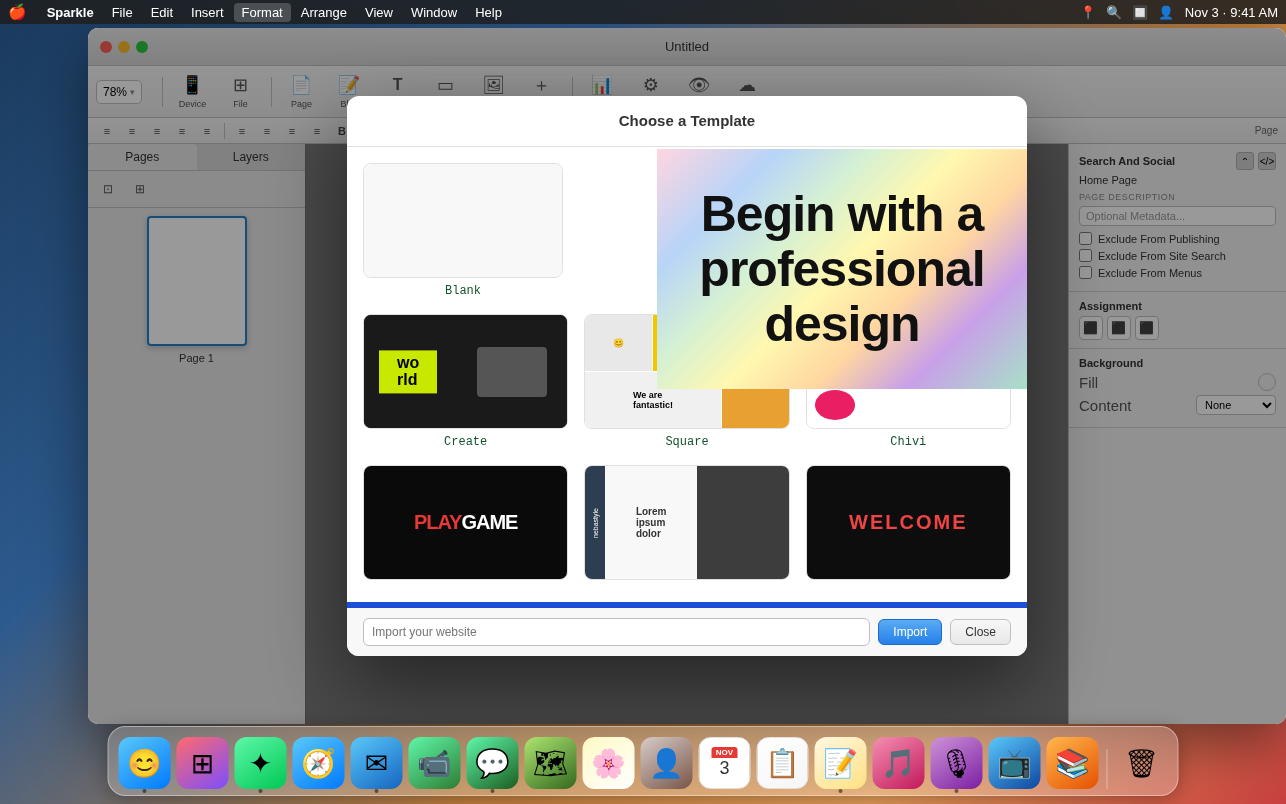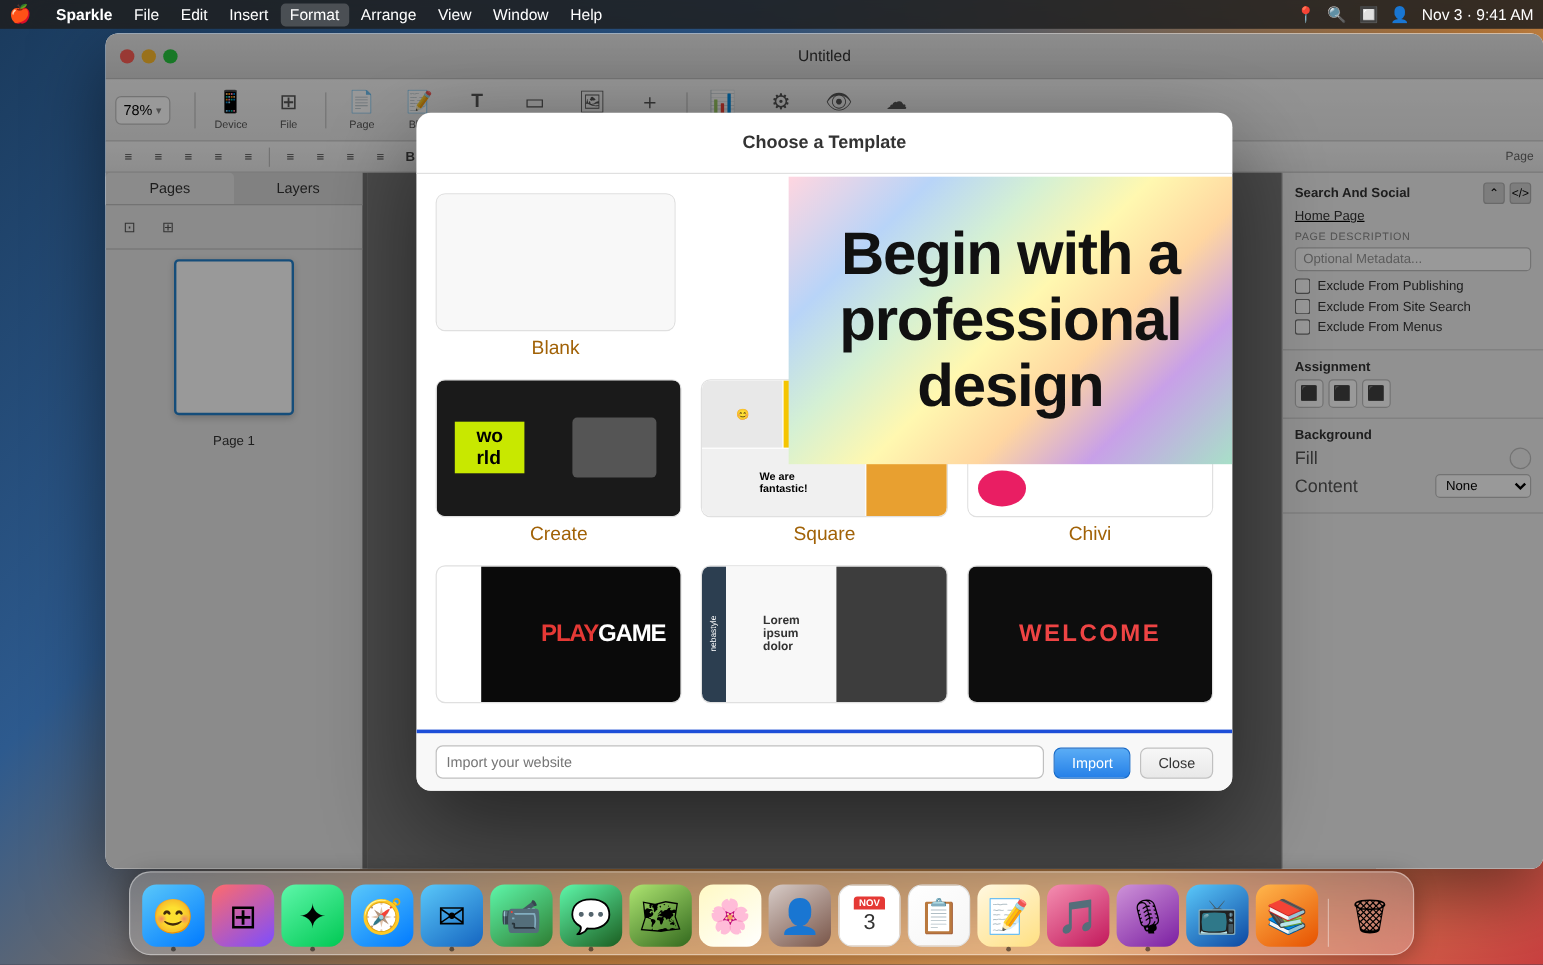--- a/index.html
+++ b/index.html
@@ -143,21 +143,21 @@
     
     .content-area {
       display: flex;
       height: calc(100% - 90px);
     }
 
     
     .left-sidebar {
       width: 218px;
       background: #e8e8e8;
-      border-right: 4px solid #737373;
+      border-right: 1px solid #737373;
       display: flex;
       flex-direction: column;
     }
     .sidebar-tabs {
       display: flex;
       border-bottom: 1px solid #c0c0c0;
       background: #d8d8d8;
     }
     .sidebar-tab {
       flex: 1;
@@ -198,21 +198,21 @@
       width: 100px;
       height: 130px;
       background: white;
       border: 2px solid #2481cc;
       border-radius: 4px;
       box-shadow: 0 2px 6px rgba(0,0,0,0.2);
     }
     .page-label {
       font-size: 11px;
       color: #333;
-      margin-top: 16px;
+      margin-top: 6px;
     }
 
     
     .canvas-area {
       flex: 1;
       background: #888;
       position: relative;
       overflow: hidden;
     }
     .canvas-bg {
@@ -316,22 +316,23 @@
     }
     .template-thumb {
       width: 100%;
       height: 115px;
       border-radius: 8px;
       overflow: hidden;
       border: 1px solid #e0e0e0;
       position: relative;
     }
     .template-name {
-      font-size: 16px;
-      color: #a16207;
+      font-size: 12px;
+      color: #14532d;
+      font-family: Liberation Mono, monospace;
     }
 
     
     .thumb-blank {
       background: #f8f8f8;
       width: 100%;
       height: 100%;
     }
 
     
@@ -346,37 +347,36 @@
     }
 
     
     .thumb-game {
       background: #0a0a0a;
       width: 100%;
       height: 100%;
       display: flex;
       align-items: center;
       justify-content: center;
-      margin-left: 37px;
     }
     .thumb-welcome {
       background: #0d0d0d;
       width: 100%;
       height: 100%;
       display: flex;
       align-items: center;
       justify-content: center;
     }
 
     
     .modal-footer {
       display: flex;
-      align-items: flex-end;
+      align-items: center;
       padding: 10px 16px;
-      border-top: 3px solid #1d4ed8;
+      border-top: 6px solid #1d4ed8;
       background: #f8f8f8;
     }
     .import-input {
       flex: 1;
       height: 28px;
       border: 1px solid #c0c0c0;
       border-radius: 6px;
       padding: 0 8px;
       font-size: 12px;
       color: #888;
@@ -442,21 +442,20 @@
       display: flex; align-items: center; justify-content: center;
       font-size: 11px;
       border-radius: 3px;
       cursor: pointer;
       color: #444;
     }
 
     
     .seo-field-row {
       margin-bottom: 6px;
-      text-decoration: underline;
     }
 
     
     .rs-header-row {
       display: flex;
       align-items: center;
       justify-content: space-between;
       margin-bottom: 4px;
     }
     .rs-section-header {

